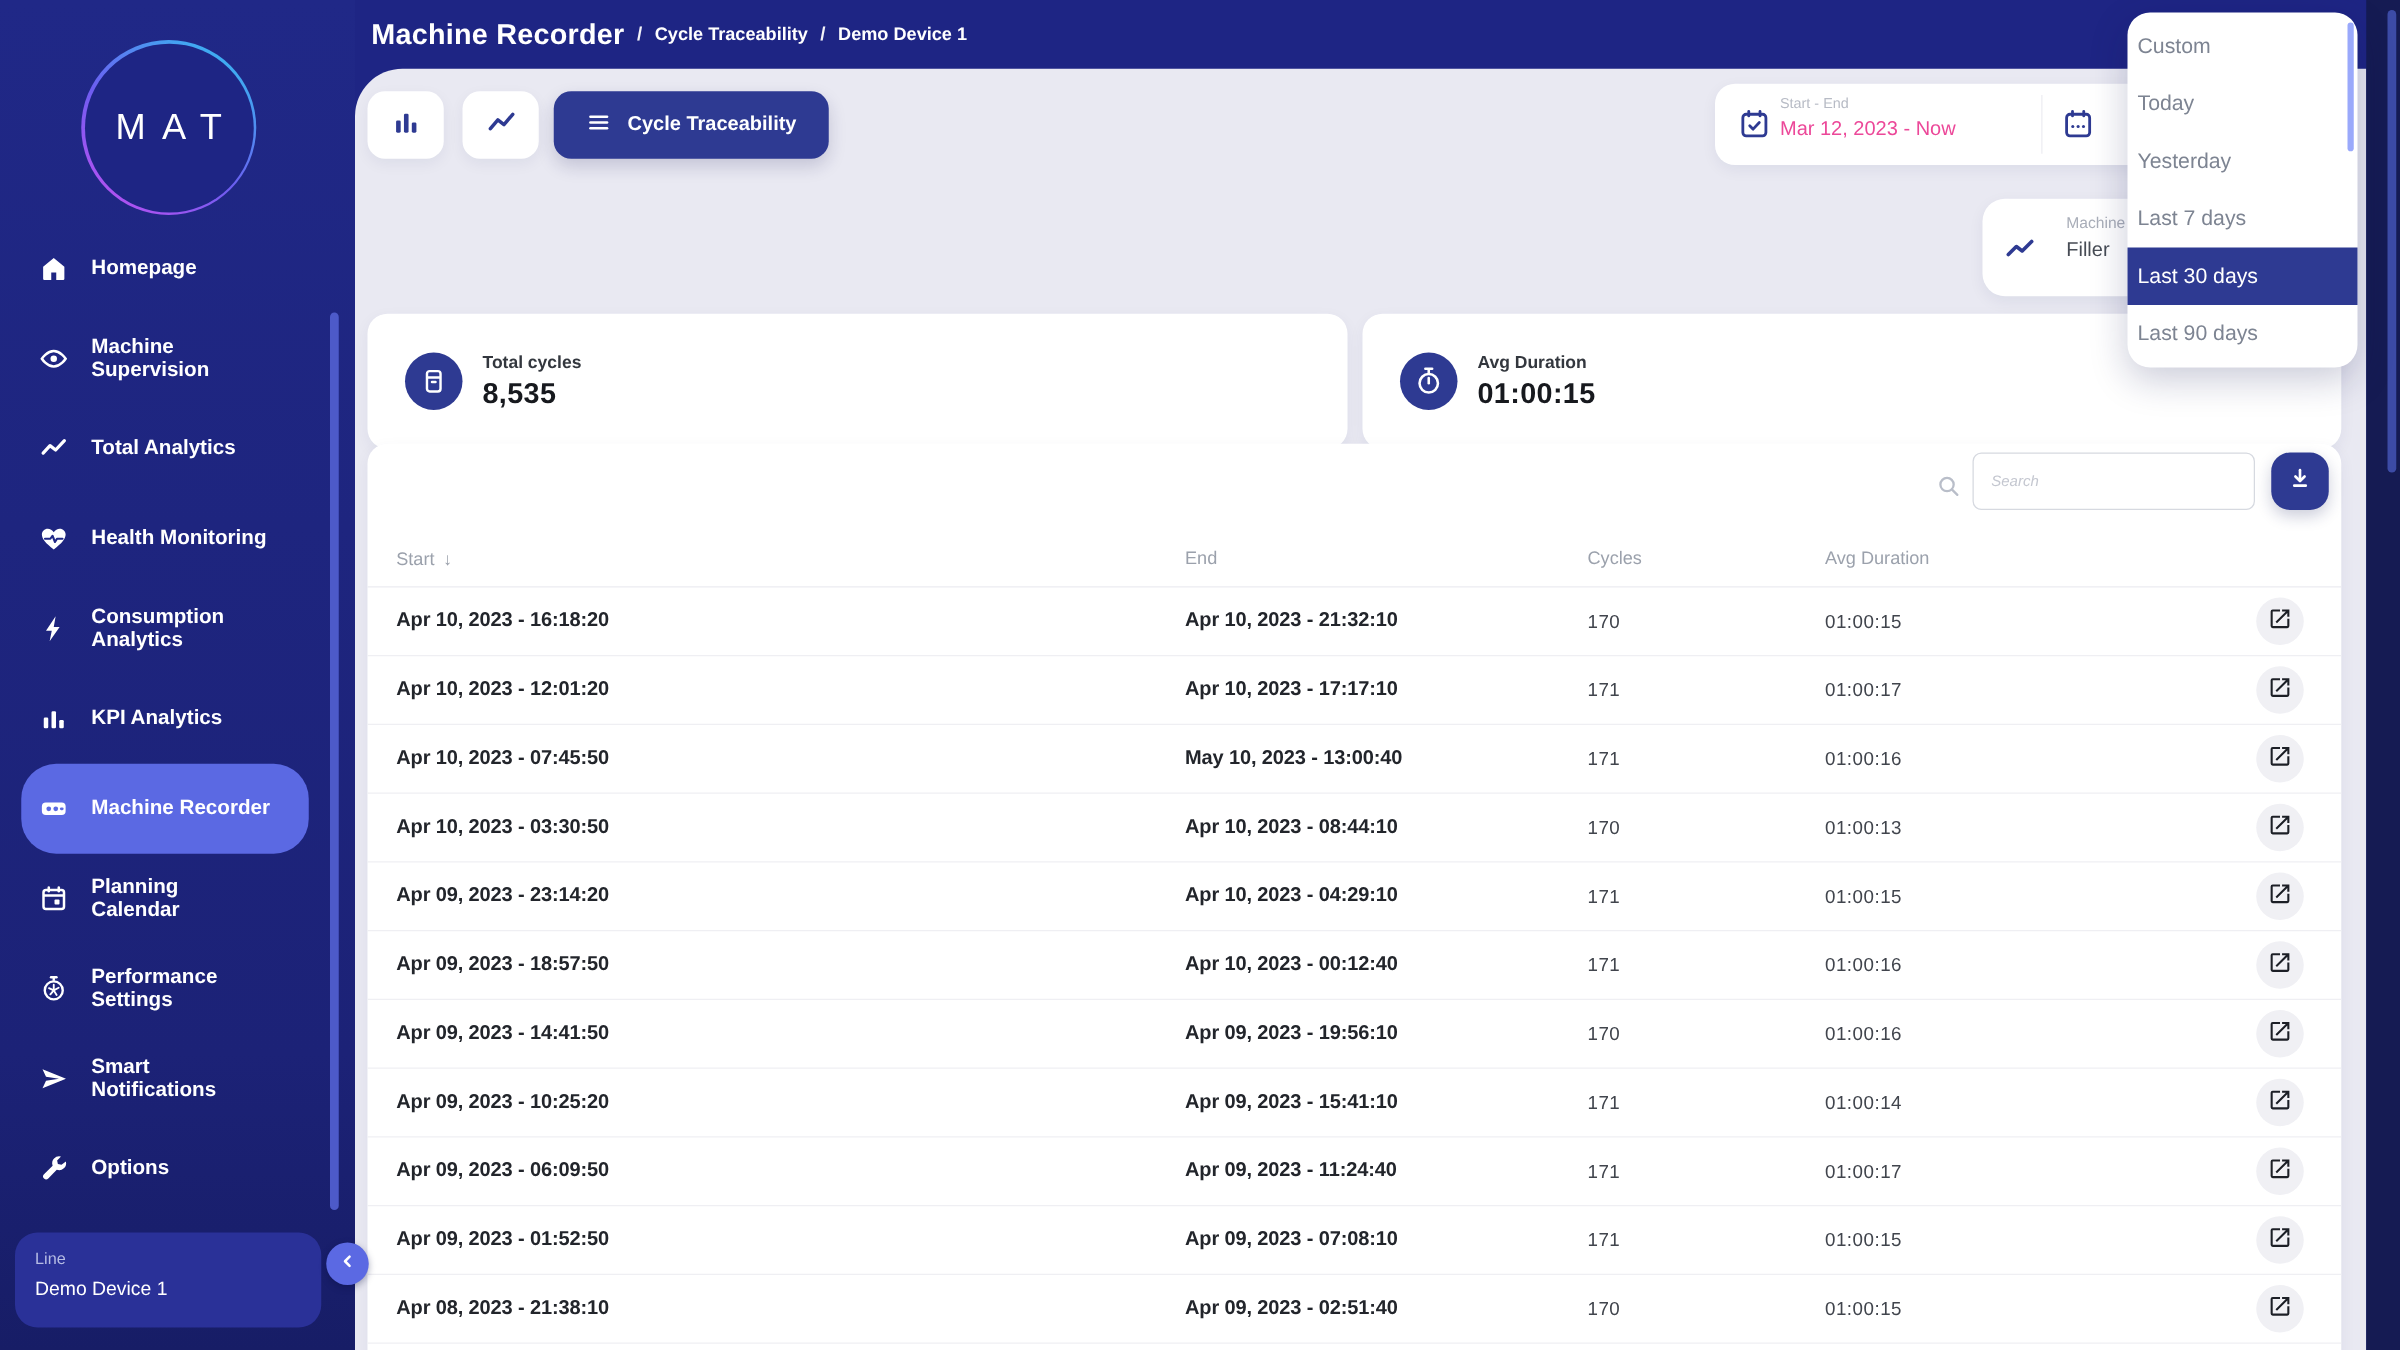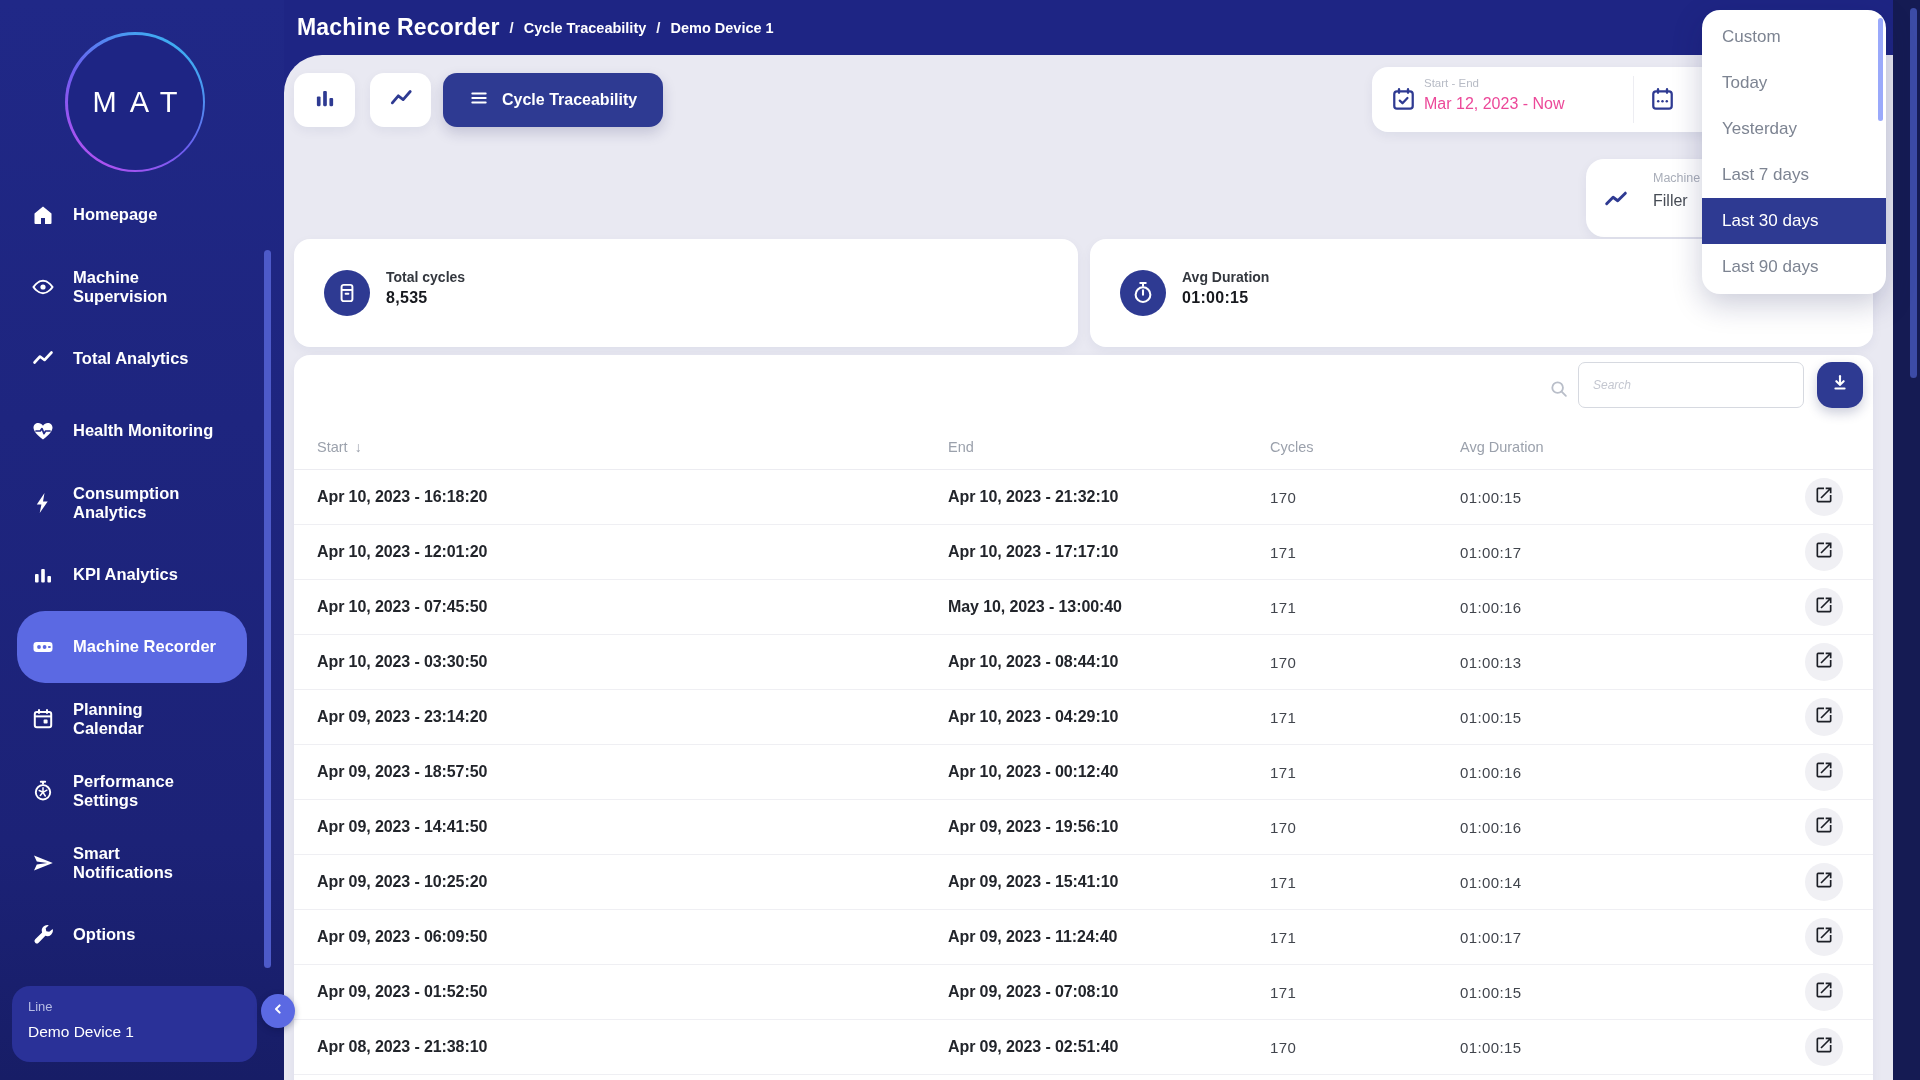--- a/index.html
+++ b/index.html
@@ -45,47 +45,47 @@
   .date-card .dlabel { position:absolute; left:52px; top:10px; font-size:11.5px; color:#b7bbc5; }
   .date-card .dvalue { position:absolute; left:52px; top:28px; font-size:16px; color:#ec4899; }
   .date-card .divider { position:absolute; left:261px; top:9px; width:1px; height:47px; background:#ededf2; }
   .date-card .cal2 { position:absolute; left:277px; top:19px; width:27px; height:27px; }
 
   .machine-card { position:absolute; left:1302px; top:104px; width:164px; height:78px; background:#fff; border-radius:18px; box-shadow:0 4px 12px rgba(25,30,90,.06); }
   .machine-card .mini-trend { position:absolute; left:16px; top:26px; width:28px; height:28px; }
   .machine-card .mlabel { position:absolute; left:67px; top:12px; font-size:12.5px; color:#a9aeb9; white-space:nowrap; }
   .machine-card .mvalue { position:absolute; left:67px; top:33px; font-size:16px; color:#474c55; }
 
-  .stat-card { position:absolute; top:184px; height:108px; background:#fff; border-radius:16px; box-shadow:0 4px 12px rgba(25,30,90,.05); }
+  .stat-card { position:absolute; top:196px; height:108px; background:#fff; border-radius:16px; box-shadow:0 4px 12px rgba(25,30,90,.05); }
   .stat-card.c1 { left:10px; width:784px; }
   .stat-card.c2 { left:806px; width:783px; }
   .stat-ic { position:absolute; left:30px; top:31px; width:46px; height:46px; border-radius:50%; background:#2e3a92; display:flex; align-items:center; justify-content:center; }
   .stat-ic svg { width:26px; height:26px; }
   .stat-lbl { position:absolute; left:92px; top:30px; font-size:14px; font-weight:700; color:#33373e; }
-  .stat-val { position:absolute; left:92px; top:50px; font-size:16px; font-weight:800; color:#17191e; letter-spacing:.3px; }
+  .stat-val { position:absolute; left:92px; top:50px; font-size:23px; font-weight:800; color:#17191e; letter-spacing:.3px; }
 
   .table-card { position:absolute; left:10px; top:300px; width:1579px; height:790px; background:#fff; border-radius:16px 16px 0 0; box-shadow:0 4px 12px rgba(25,30,90,.05); }
   .search-icon { position:absolute; left:1254px; top:23px; width:22px; height:22px; }
   .search-input { position:absolute; left:1284px; top:7px; width:226px; height:46px; border:1.5px solid #d6d9e0; border-radius:7px; padding:0 14px; font-size:12px; font-style:italic; color:#5a5e66; outline:none; font-family:inherit; background:#fff; }
   .search-input::placeholder { color:#c4c7d0; }
   .download-btn { position:absolute; left:1523px; top:7px; width:46px; height:46px; border-radius:15px; background:#2e3a92; display:flex; align-items:center; justify-content:center; box-shadow:0 5px 12px rgba(25,30,90,.22); cursor:pointer; }
 
   .t-head, .t-row { display:grid; grid-template-columns:631px 322px 190px 1fr 80px; align-items:center; padding:0 30px 0 23px; }
   .t-head { position:absolute; left:0; top:70px; width:100%; height:45px; border-bottom:1px solid #ececf1; color:#9ba1ac; font-size:14.5px; }
   .t-head .arrow { margin-left:7px; font-size:14px; }
   .t-body { position:absolute; left:0; top:115px; width:100%; }
   .t-row { height:55px; border-bottom:1px solid #efeff3; }
   .cell-strong { font-size:16px; font-weight:700; color:#22252b; letter-spacing:-.1px; }
   .cell-dim { font-size:15px; color:#41454d; letter-spacing:.4px; }
   .row-action { justify-self:end; width:38px; height:38px; border-radius:50%; background:#f0f0f4; display:flex; align-items:center; justify-content:center; cursor:pointer; }
   .row-action svg { width:20px; height:20px; }
 
   
   .date-menu { position:absolute; left:1702px; top:10px; width:184px; height:284px; background:#fff; border-radius:18px; box-shadow:0 10px 30px rgba(20,25,80,.22); z-index:40; padding:4px 0; }
-  .menu-item { height:46px; display:flex; align-items:center; padding-left:20px; font-size:17px; color:#7d8492; cursor:pointer; }
+  .menu-item { height:46px; display:flex; align-items:center; padding-left:8px; font-size:17px; color:#7d8492; cursor:pointer; }
   .menu-item.selected { background:#2e3a92; color:#fff; font-weight:400; }
   .menu-thumb { position:absolute; right:3px; top:8px; width:5px; height:103px; background:#9aa9fb; border-radius:3px; }
 </style>
 </head>
 <body>
 
 <div id="app">
 
   <div class="breadcrumb">
     <span class="title">Machine Recorder</span>

